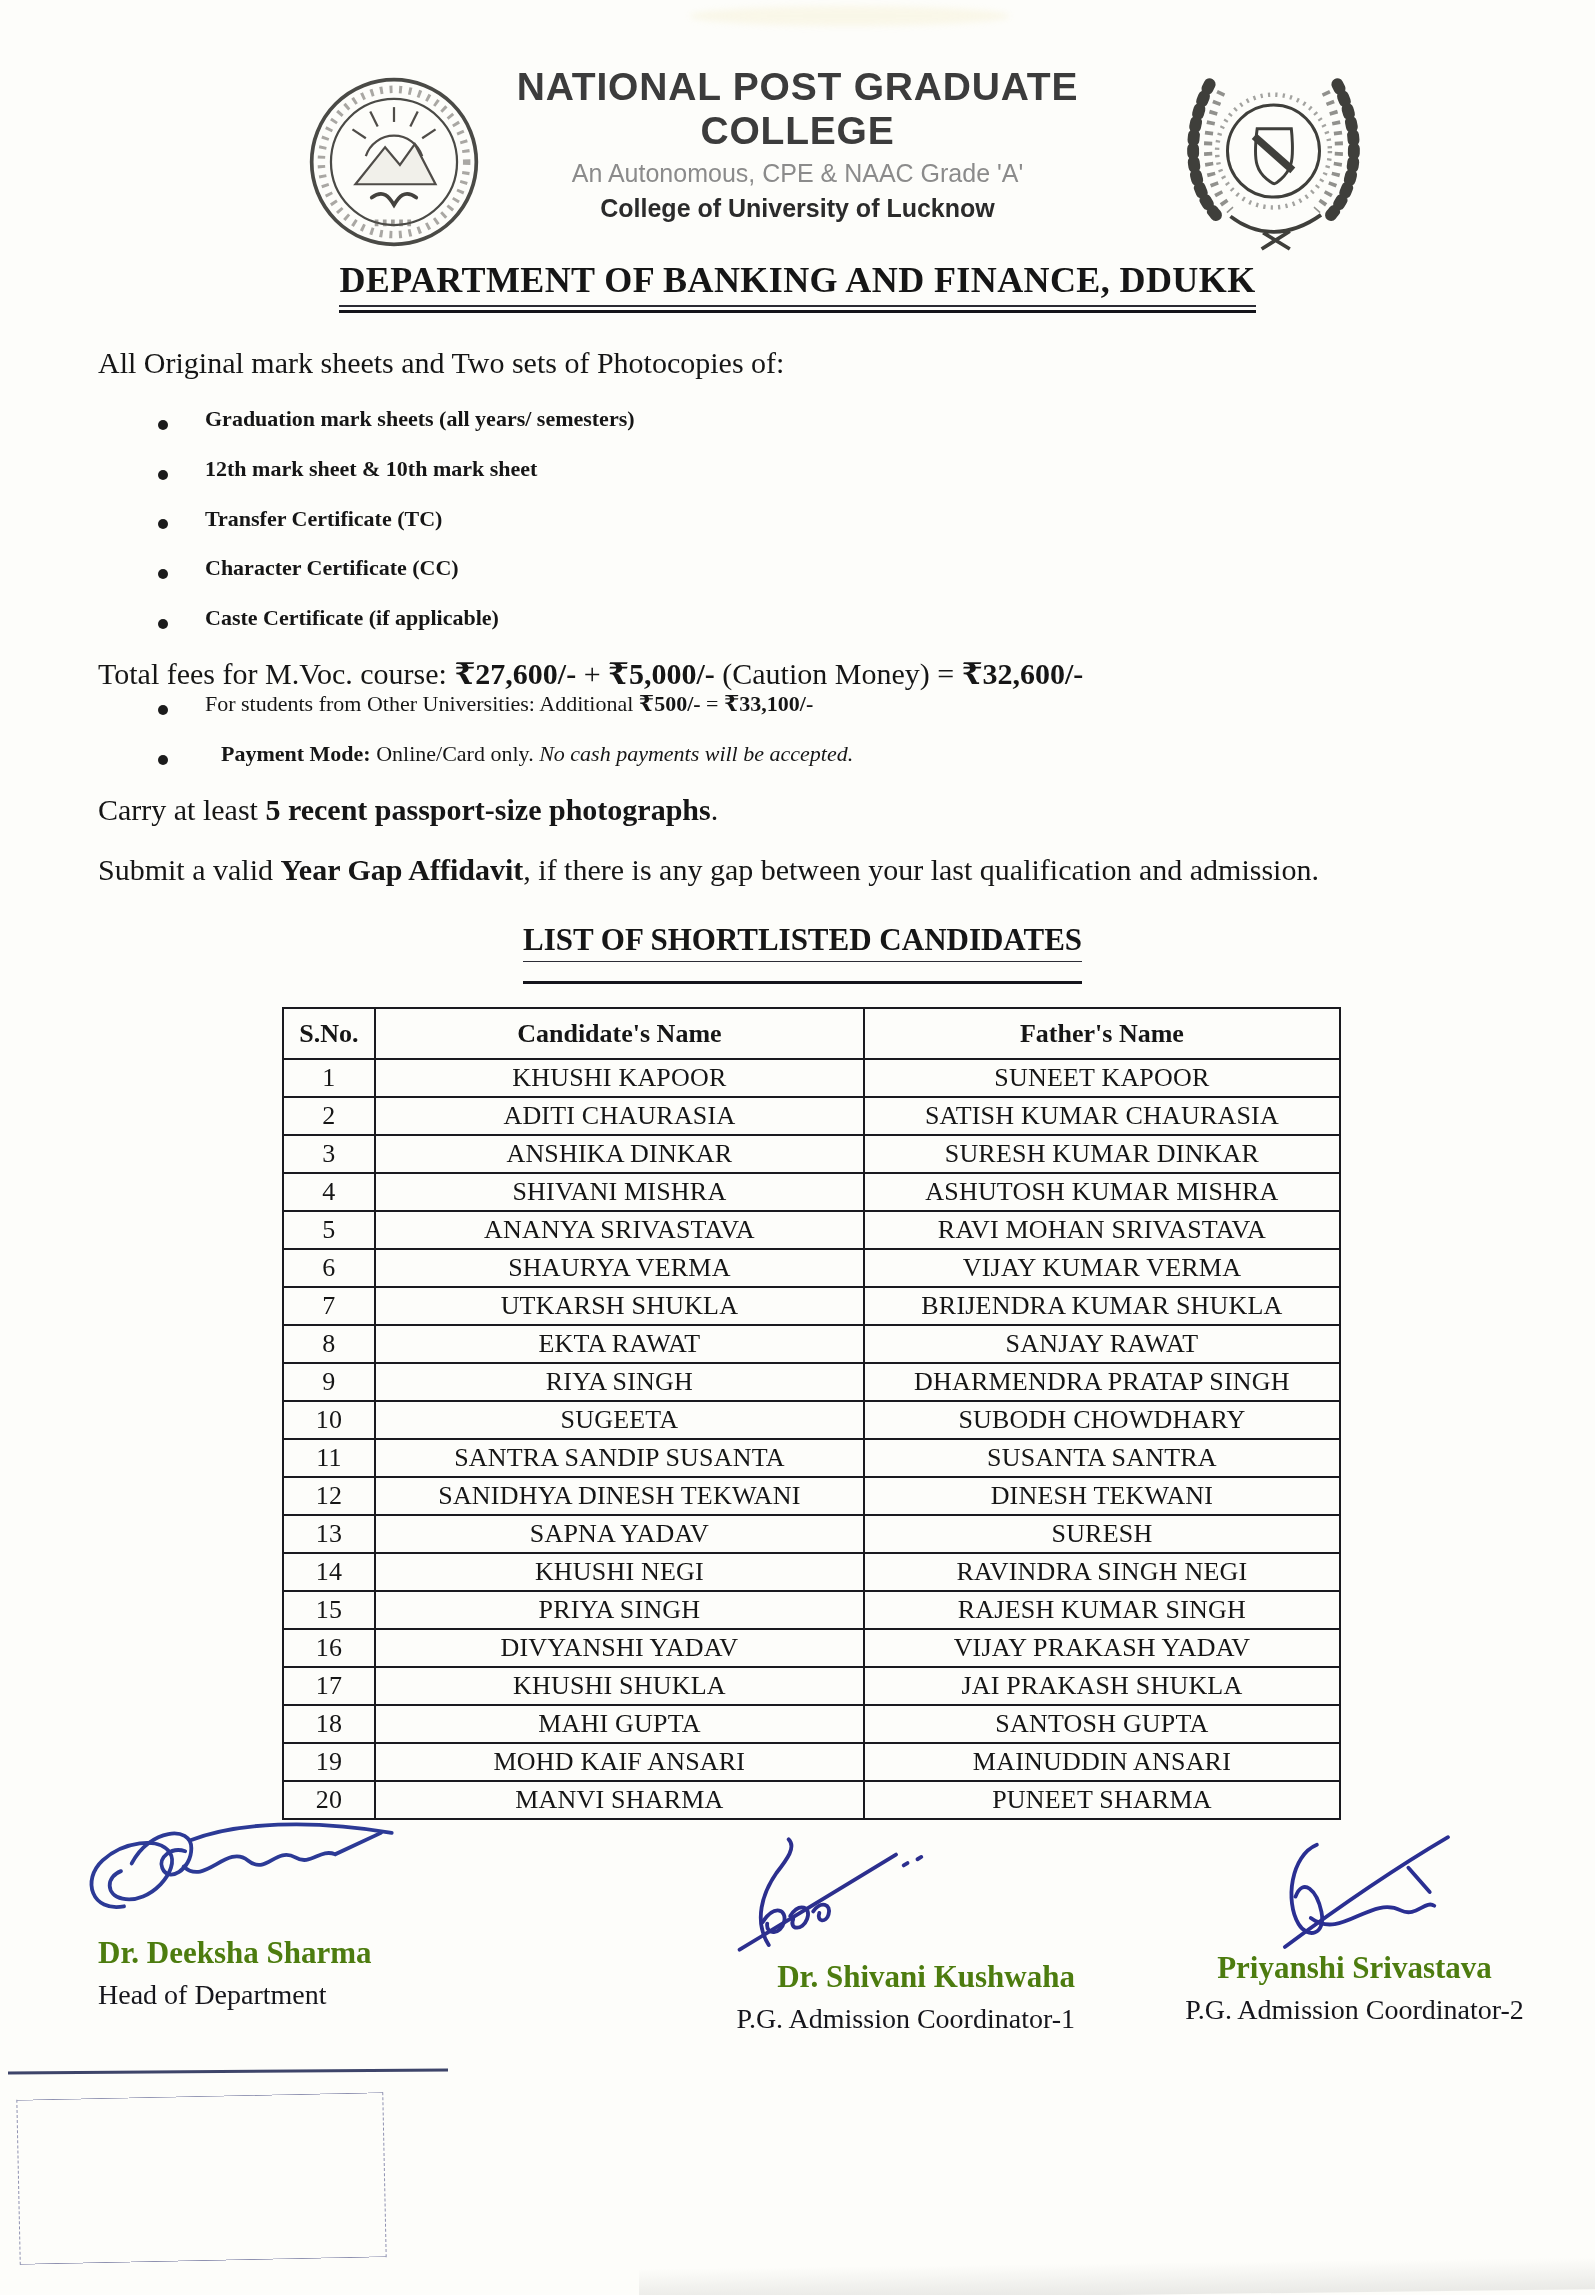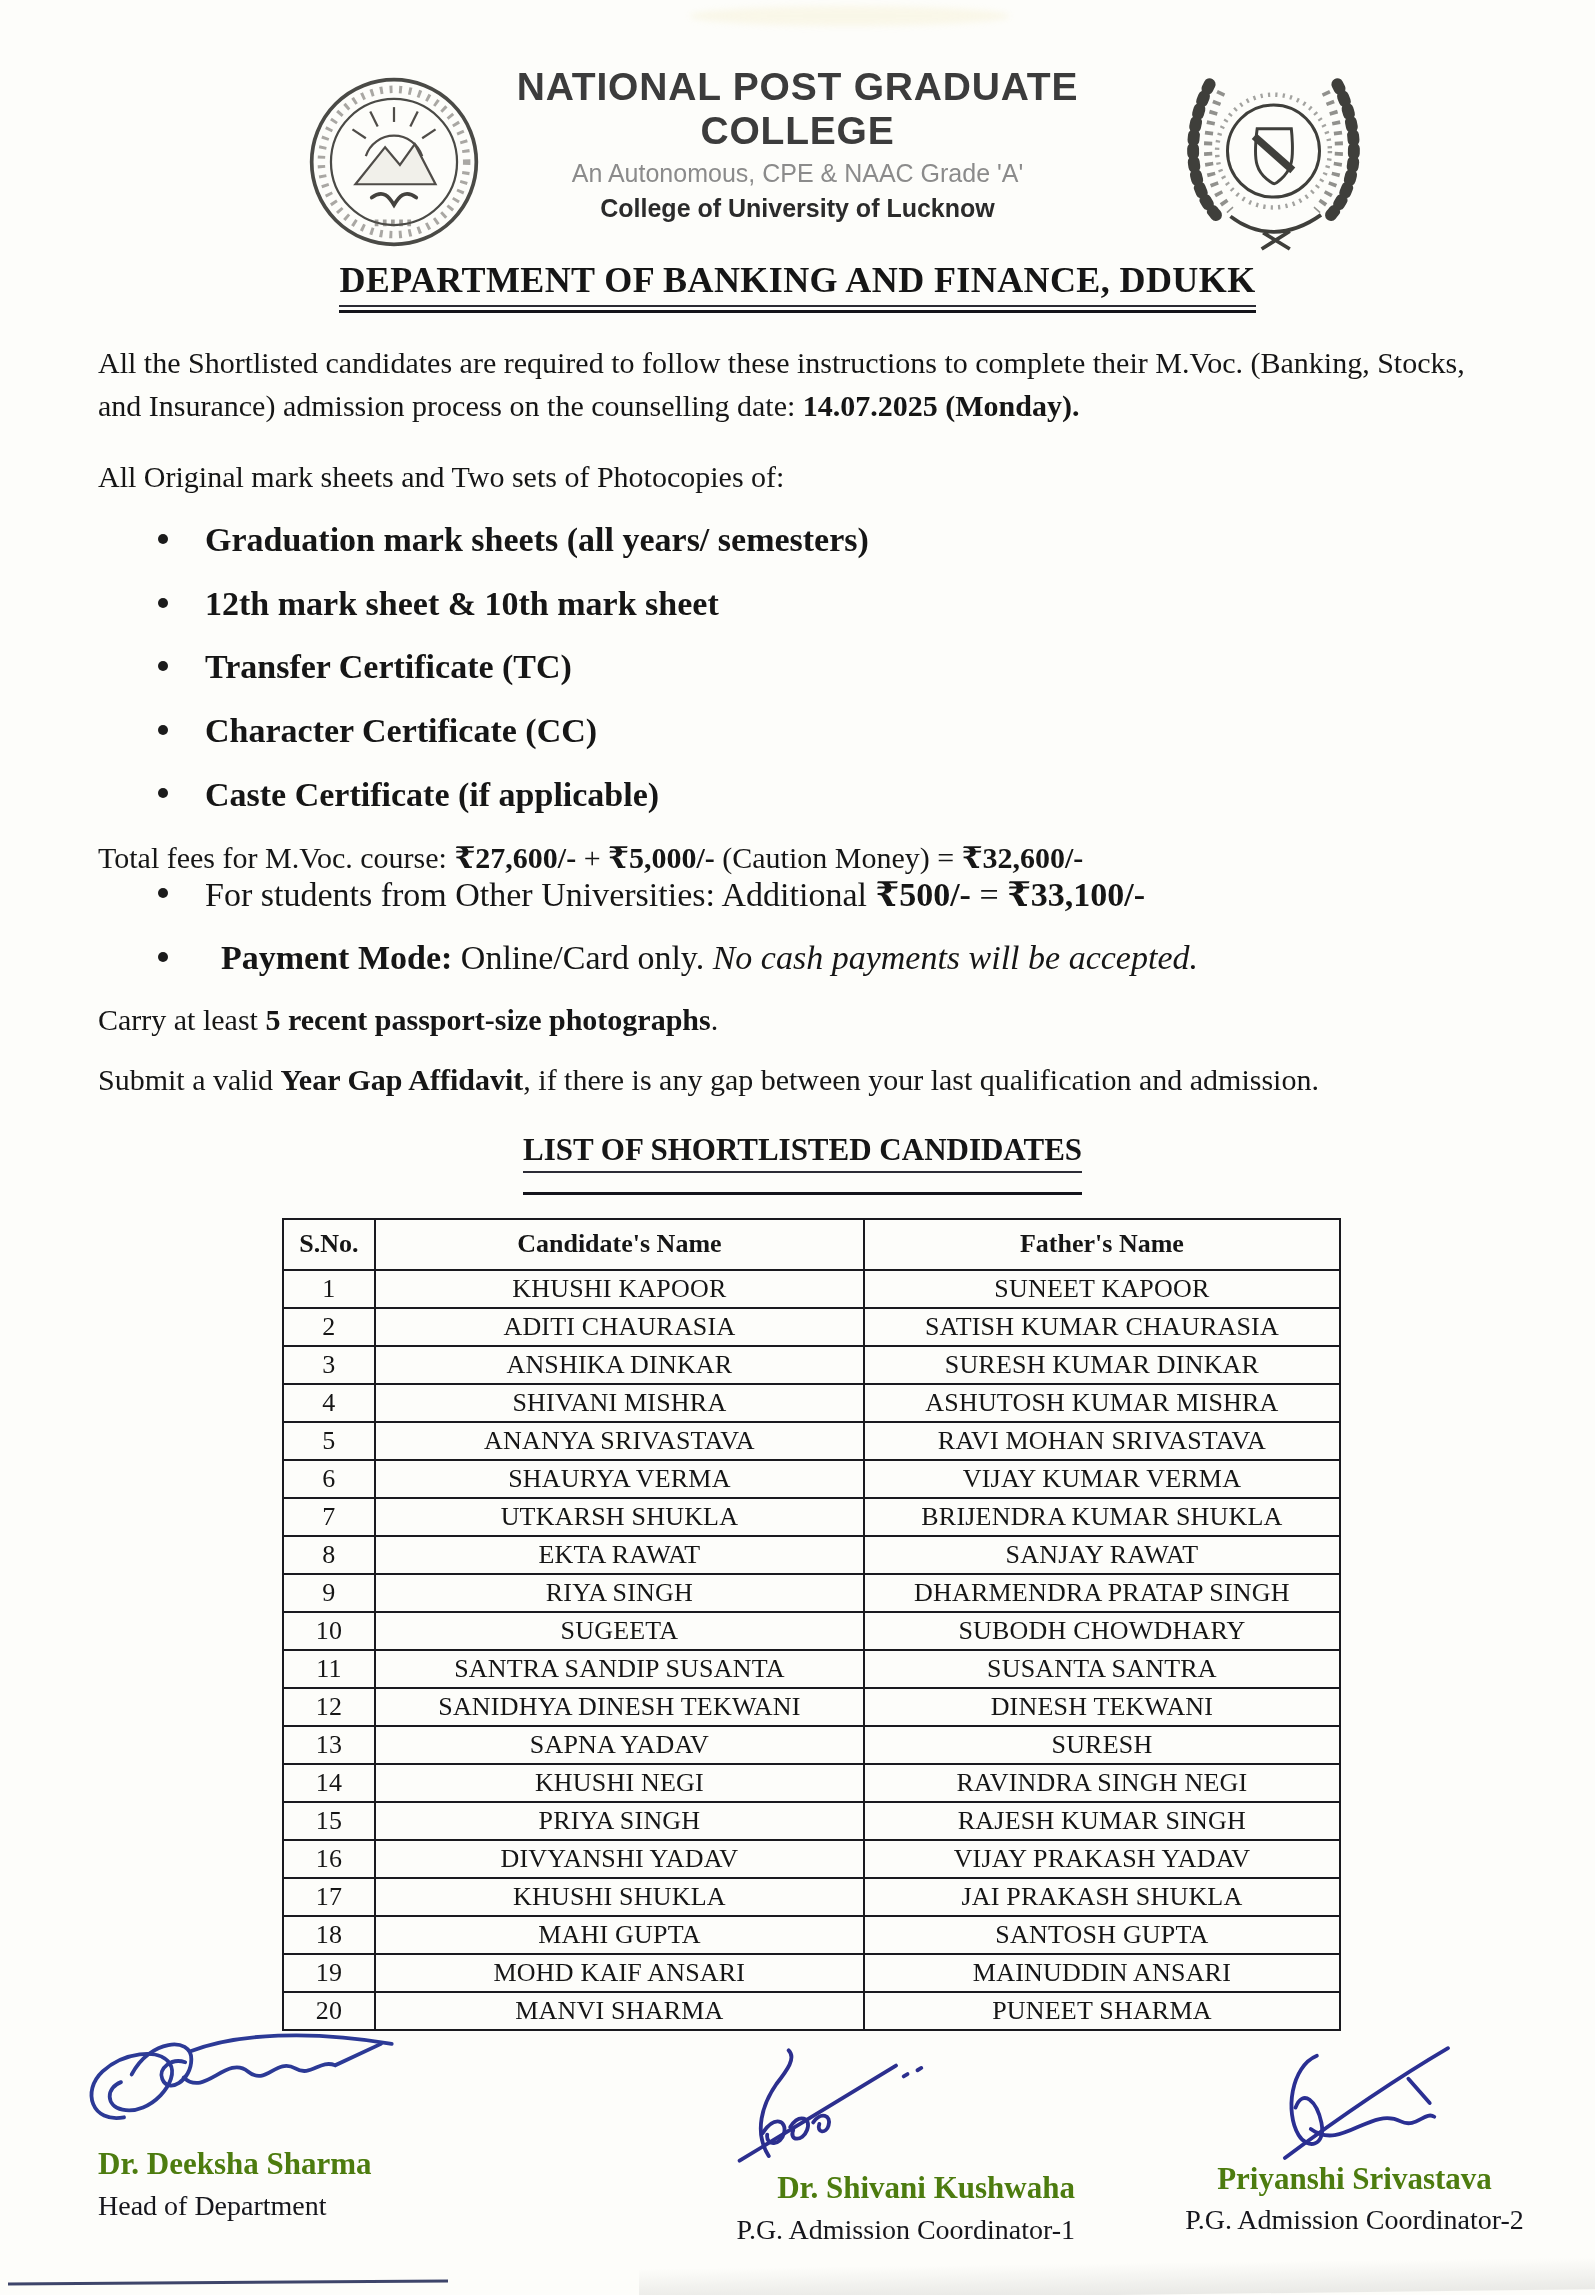--- a/index.html
+++ b/index.html
@@ -24,21 +24,21 @@
     border-bottom:3.8px solid #14141a;padding-bottom:3.1px;}
   .doc-title::after{content:"";display:block;height:2.3px;background:#2a2a33;margin-top:3.8px;}
   
   .content{padding:0 88px 0 98px;}
   .para{font-size:30px;line-height:1.42;margin-top:29px;}
   .b{font-weight:700;}
   .i{font-style:italic;}
   .bullets{margin-top:21.4px;}
   .bullet-row{display:flex;align-items:flex-start;margin:0 0 24.5px 60px;}
   .bullet-dot{width:10px;height:10px;border-radius:50%;background:#1b1b1b;margin:13.8px 37px 0 0;flex:none;}
-  .bullet-text{font-size:34px;line-height:1.15;}
+  .bullet-text{font-size:22px;line-height:1.15;}
   .fee-line{font-size:30px;margin-top:26px;}
   
   .list-title-wrap{text-align:center;margin-top:35px;}
   .list-title{display:inline-block;font-size:31px;font-weight:700;border-bottom:3.1px solid #15151c;padding-bottom:19px;}
   .list-title::after{content:"";display:block;height:1.5px;background:#2c2c35;margin-top:3.1px;}
   
   table.cand{border-collapse:collapse;margin:23px 0 0 184px;width:1059px;
     border:2.3px solid #1a1a1f;}
   table.cand th,table.cand td{border:2.3px solid #1a1a1f;text-align:center;padding:0 4.6px;}
   table.cand th{font-size:26px;font-weight:700;height:49px;}
@@ -108,21 +108,20 @@
       <path d="M72,212 C108,240 152,240 194,210 M116,234 L152,256 M152,232 L114,256" fill="none" stroke="#3f3f3b" stroke-width="5"></path>
     </svg>
   </div>
 
   <div class="doc-title-wrap">
     <span class="doc-title">DEPARTMENT OF BANKING AND FINANCE, DDUKK</span>
   </div>
 
   <div class="content">
 
-    <div class="para"><span>All the Shortlisted candidates are required to follow these instructions to complete their M.Voc. (Banking, Stocks, and Insurance) admission process on the counselling date: </span><span class="b">14.07.2025 (Monday).</span></div>
 
     <div class="para">All Original mark sheets and Two sets of Photocopies of:</div>
 
     <div class="bullets">
       <div class="bullet-row">
         <span class="bullet-dot"></span>
         <span class="bullet-text b">Graduation mark sheets (all years/ semesters)</span>
       </div>
       <div class="bullet-row">
         <span class="bullet-dot"></span>

